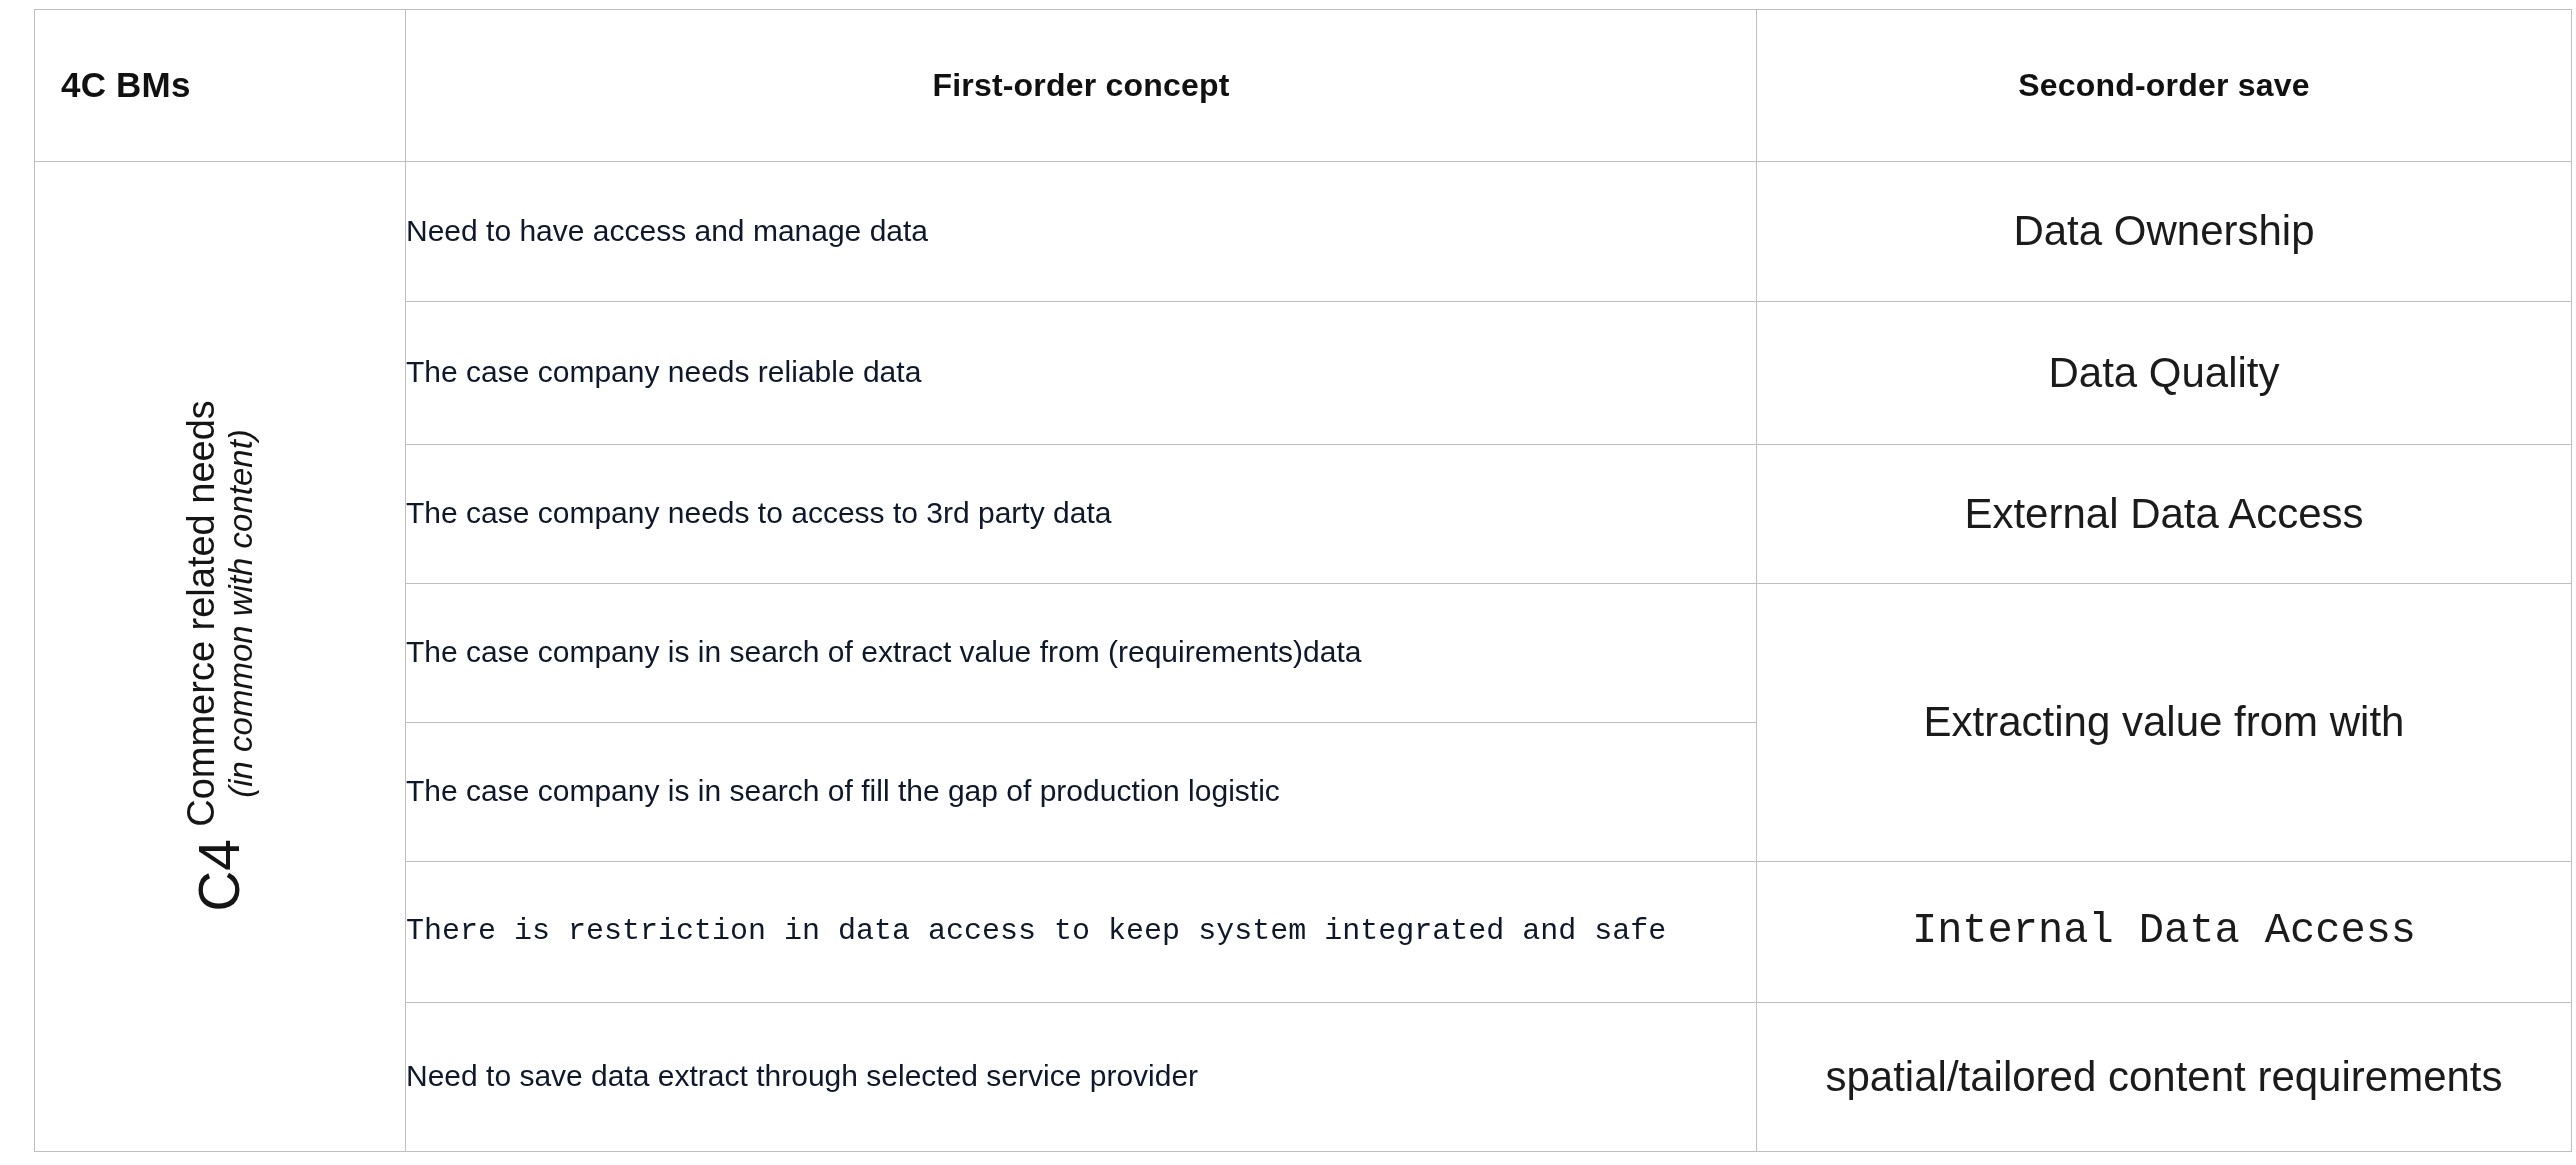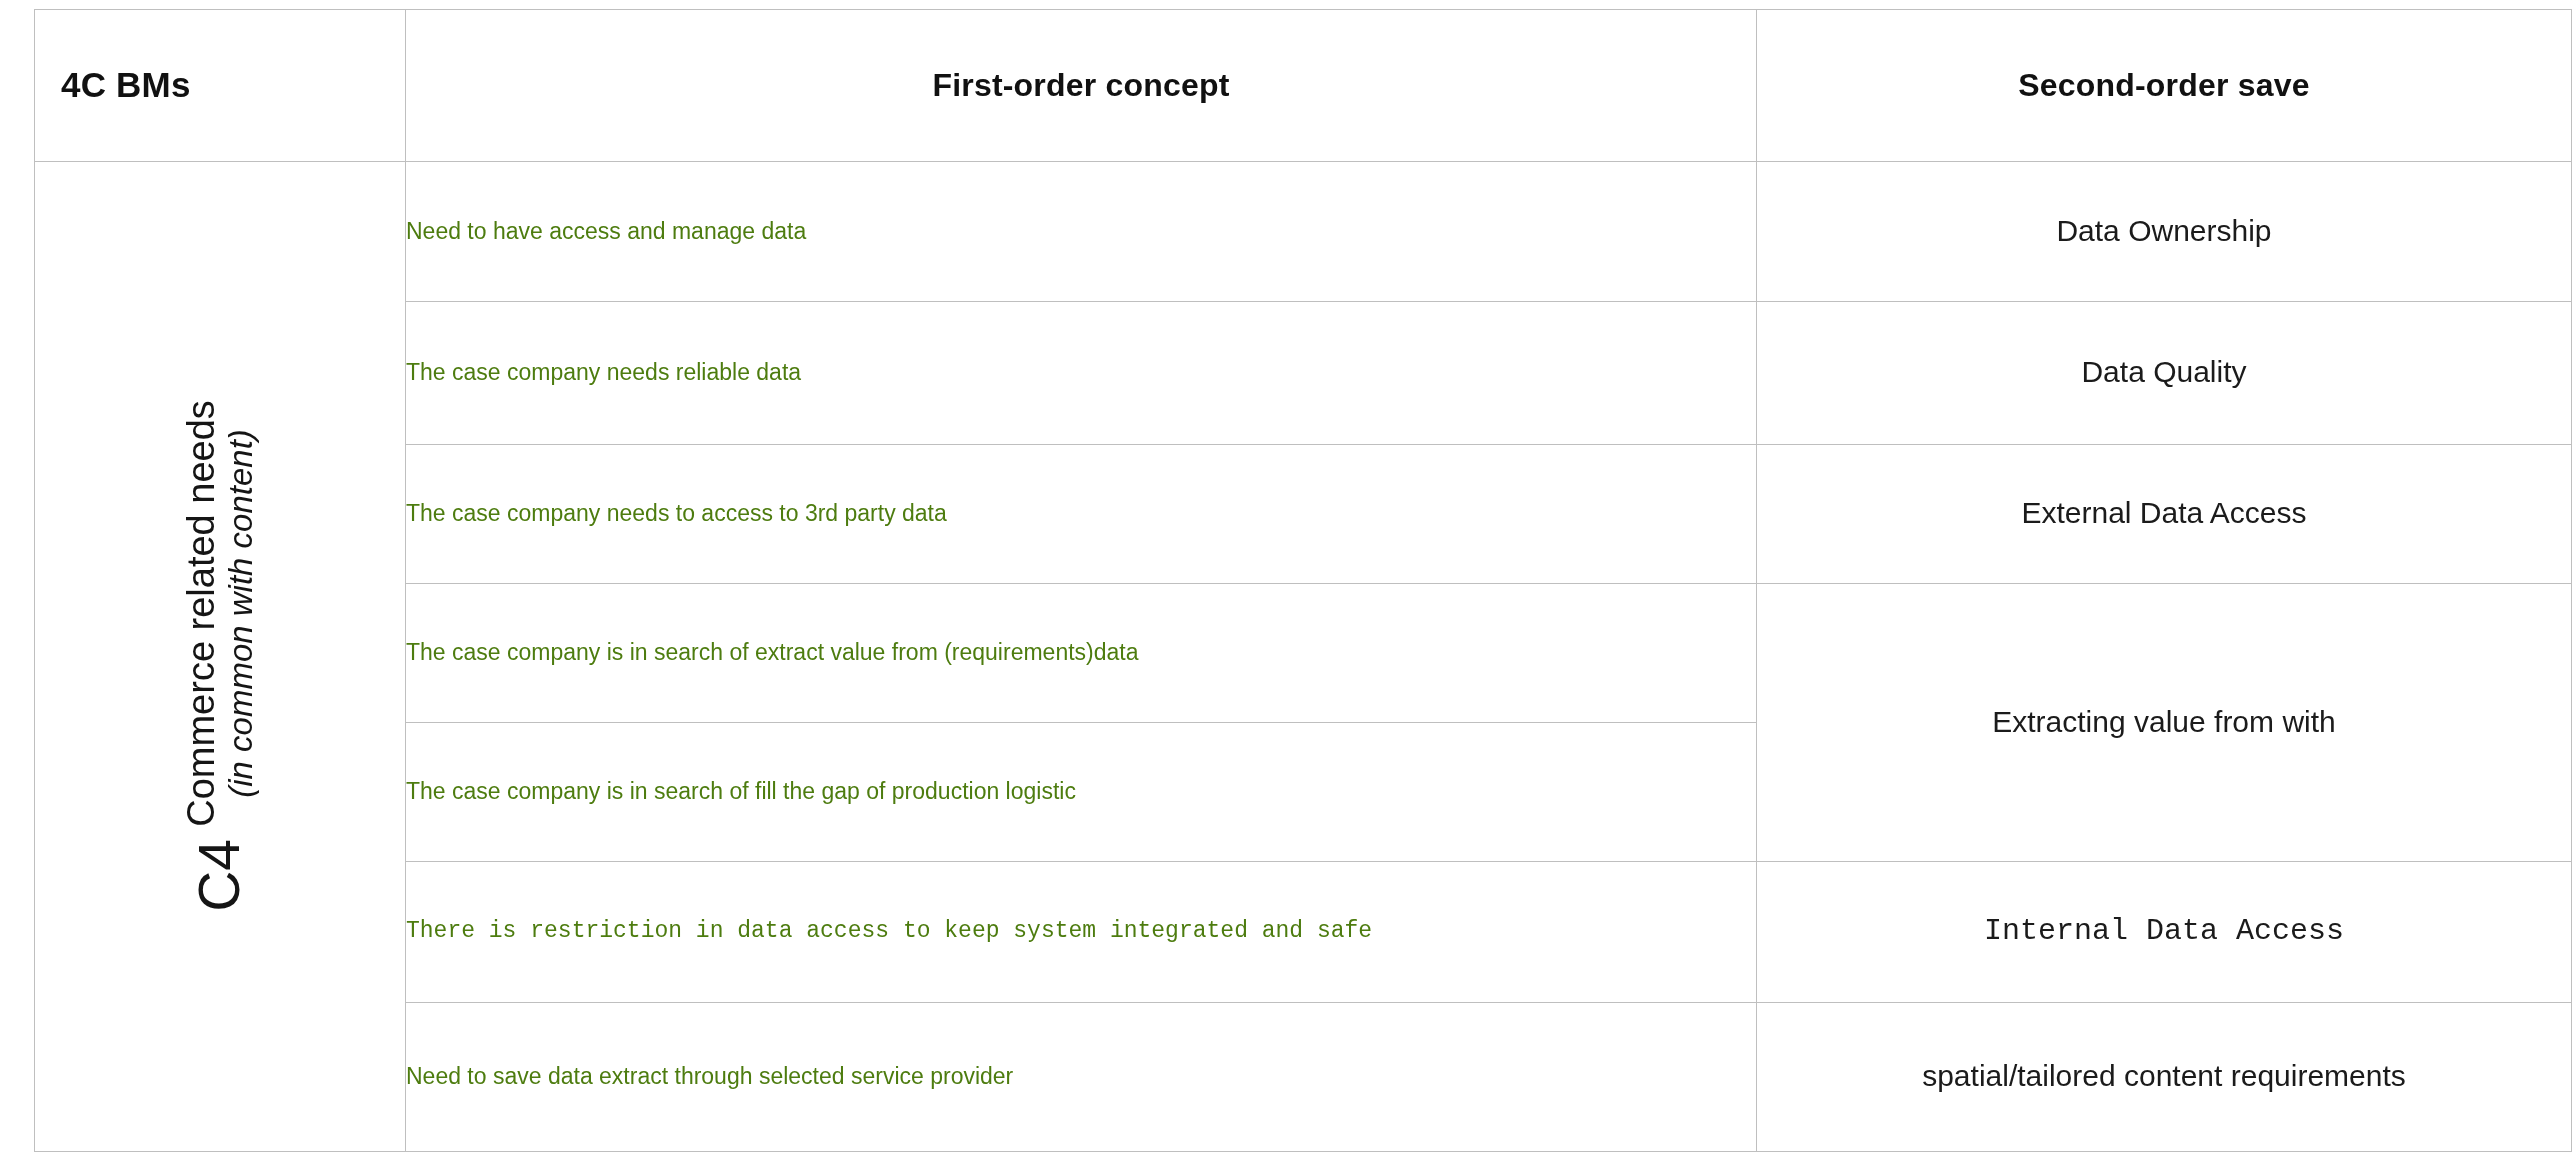--- a/index.html
+++ b/index.html
@@ -99,28 +99,28 @@
     color: #151515;
   }
   .bm-sub {
     font-size: 33px;
     font-style: italic;
     color: #151515;
   }
 
   
   .first-cell {
-    font-size: 23px;
+    font-size: 30px;
     line-height: 1.42;
     text-align: left;
     padding: 0 15.6px 0 24px;
-    color: #4d7c0f;
+    color: #0f172a;
   }
   .second-cell {
-    font-size: 30px;
+    font-size: 42px;
     line-height: 1.42;
     text-align: center;
     padding: 0 19px;
     color: #1b1b1b;
   }
 
   
   .r1 { height: 140px; }
   .r2 { height: 143px; }
   .r3 { height: 139px; }

